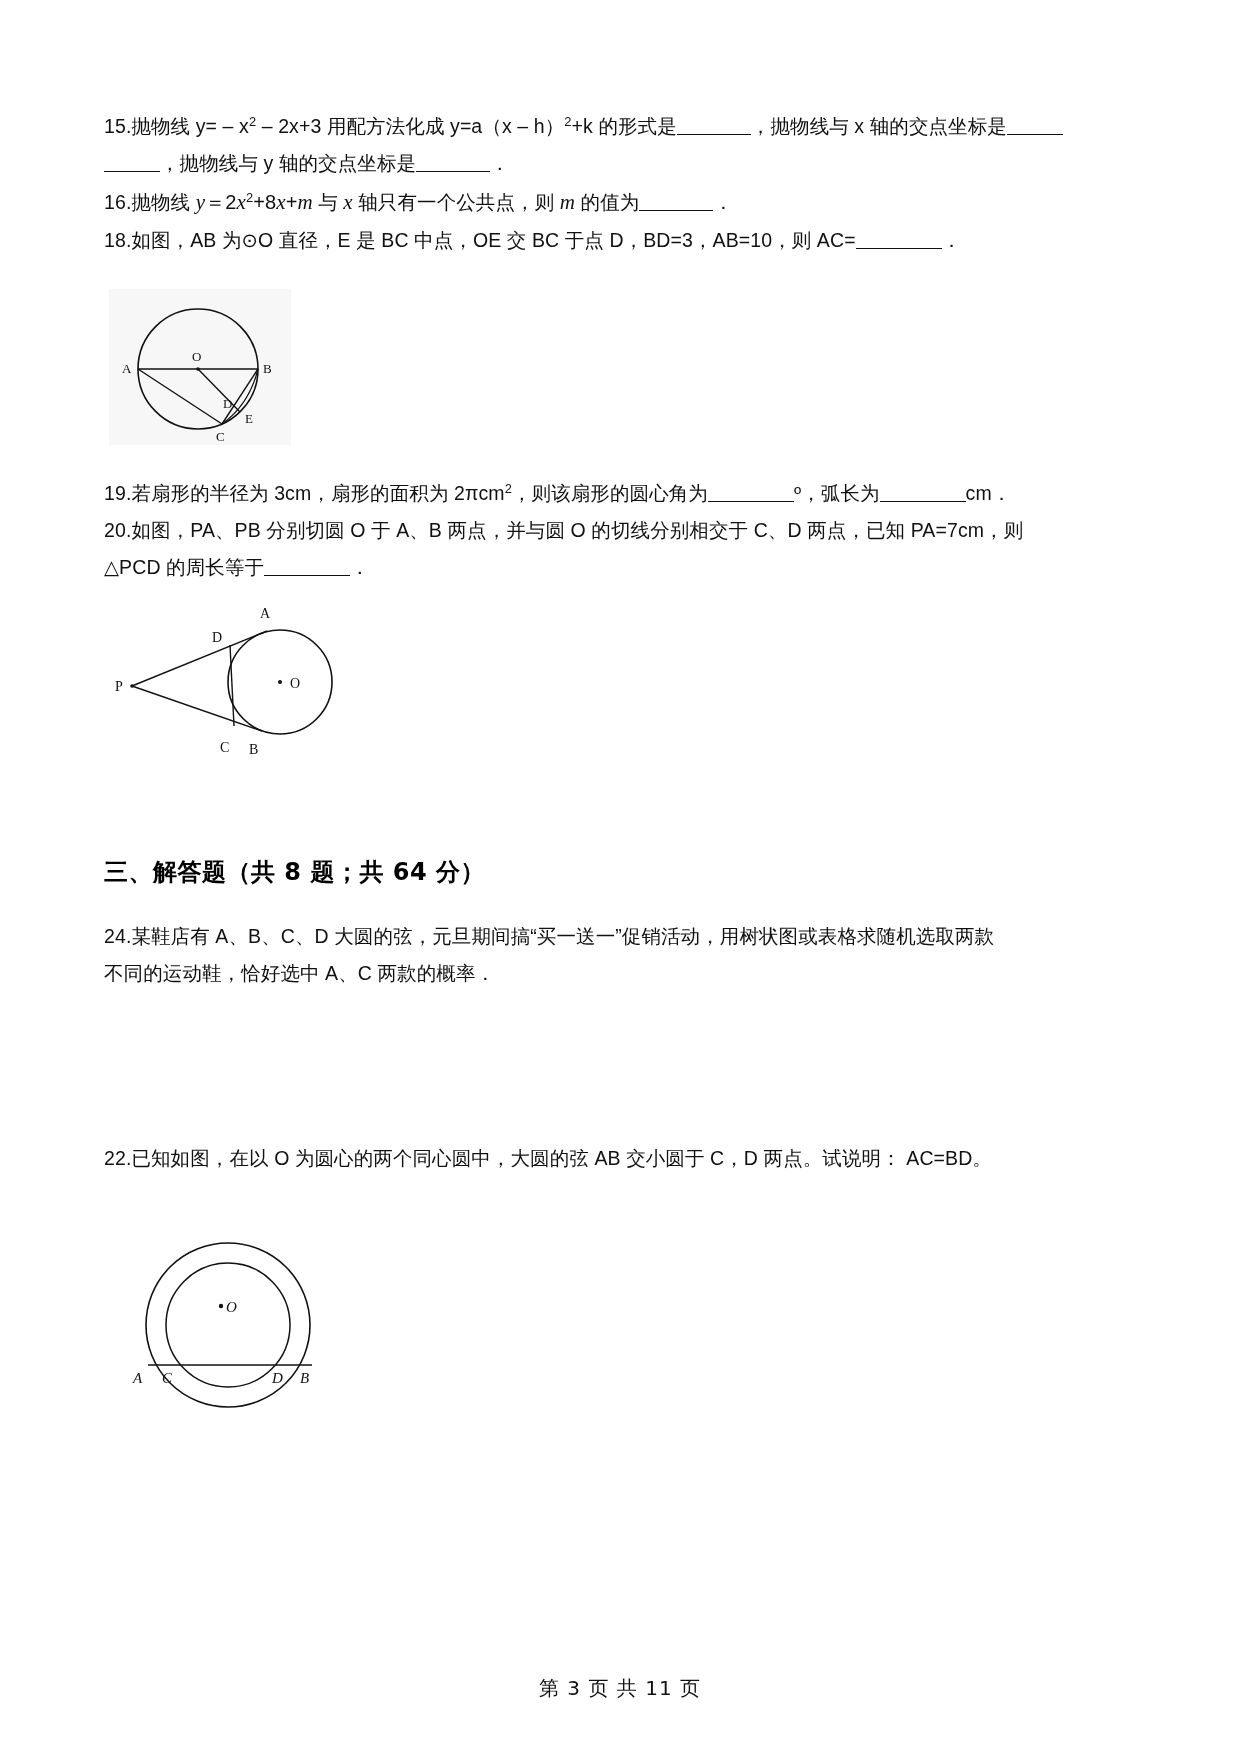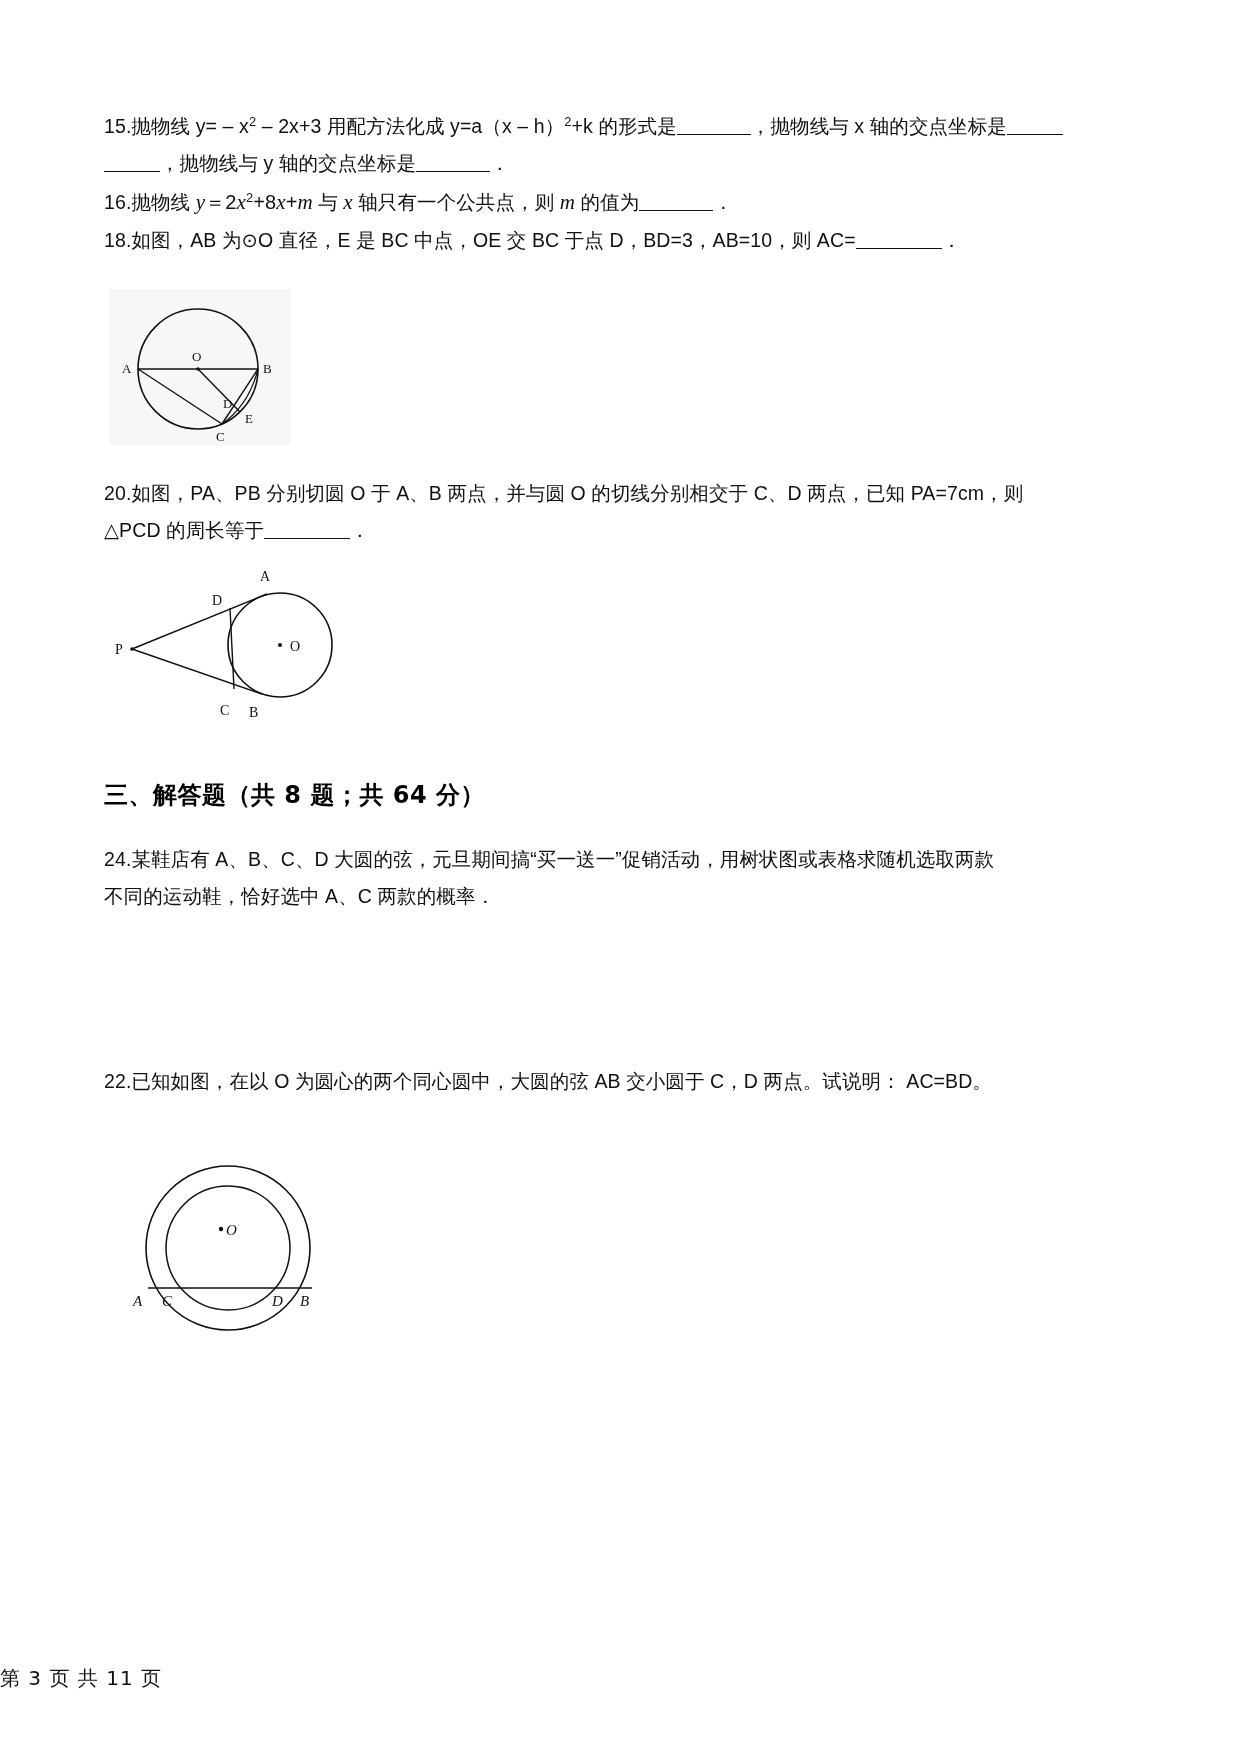--- a/index.html
+++ b/index.html
@@ -56,29 +56,30 @@
     background: transparent;
   }
 
   
   .section-head {
     font-size: 24px;
     font-weight: bold;
     letter-spacing: 0.5px;
     color: #000;
     font-family: "DejaVu Sans", "Liberation Sans", sans-serif;
+    margin-top: 40px;
   }
 
   
   .footer {
     position: absolute;
     left: 0;
-    bottom: 62px;
+    bottom: 52px;
     width: 1240px;
-    text-align: left;
+    text-align: center;
     font-size: 20px;
     letter-spacing: 1px;
     color: #111;
     font-family: "DejaVu Sans", "Liberation Sans", sans-serif;
   }
 
   .spacer-sm { height: 14px; }
   .spacer-md { height: 30px; }
   .spacer-lg { height: 56px; }
 </style>
@@ -126,20 +127,23 @@
       <text x="83" y="72" font-family="Liberation Serif, serif" font-size="13" fill="#111">O</text>
       <text x="154" y="84" font-family="Liberation Serif, serif" font-size="13" fill="#111">B</text>
       <text x="114" y="119" font-family="Liberation Serif, serif" font-size="13" fill="#111">D</text>
       <text x="136" y="134" font-family="Liberation Serif, serif" font-size="13" fill="#111">E</text>
       <text x="107" y="152" font-family="Liberation Serif, serif" font-size="13" fill="#111">C</text>
     </svg>
   </div>
 
   <div class="spacer-md"></div>
 
+  <div class="qline">
+    <span>19.</span><span>若扇形的半径为 3cm，扇形的面积为 2πcm</span><sup>2</sup><span>，则该扇形的圆心角为</span><span class="blank b-lg"></span><span>º，弧长为</span><span class="blank b-lg"></span><span>cm．</span>
+  </div>
 
   <div class="qline">
     <span>20.</span><span>如图，PA、PB 分别切圆 O 于 A、B 两点，并与圆 O 的切线分别相交于 C、D 两点，已知 PA=7cm，则</span>
   </div>
   <div class="qline">
     <span>△PCD 的周长等于</span><span class="blank b-lg"></span><span>．</span>
   </div>
 
   <div class="spacer-sm"></div>
 

